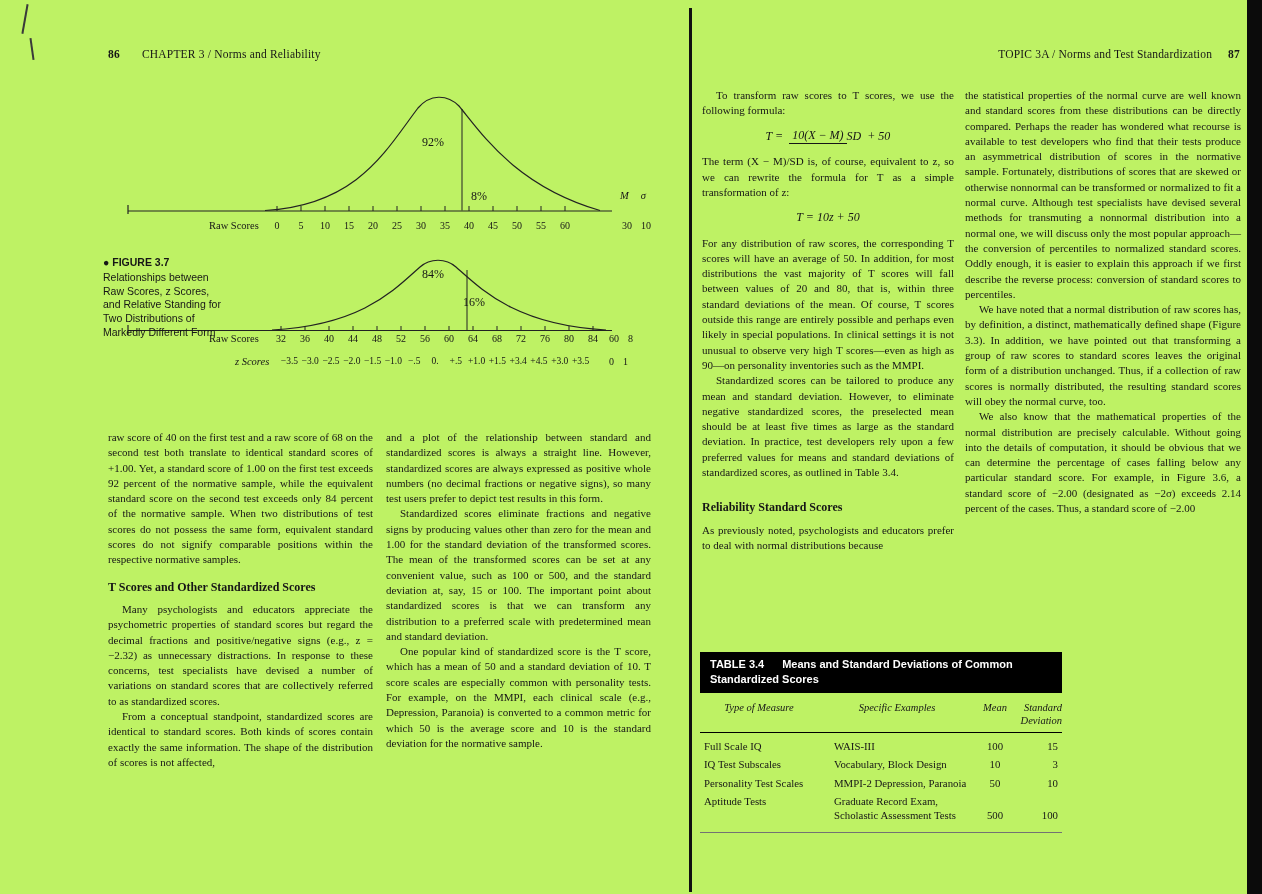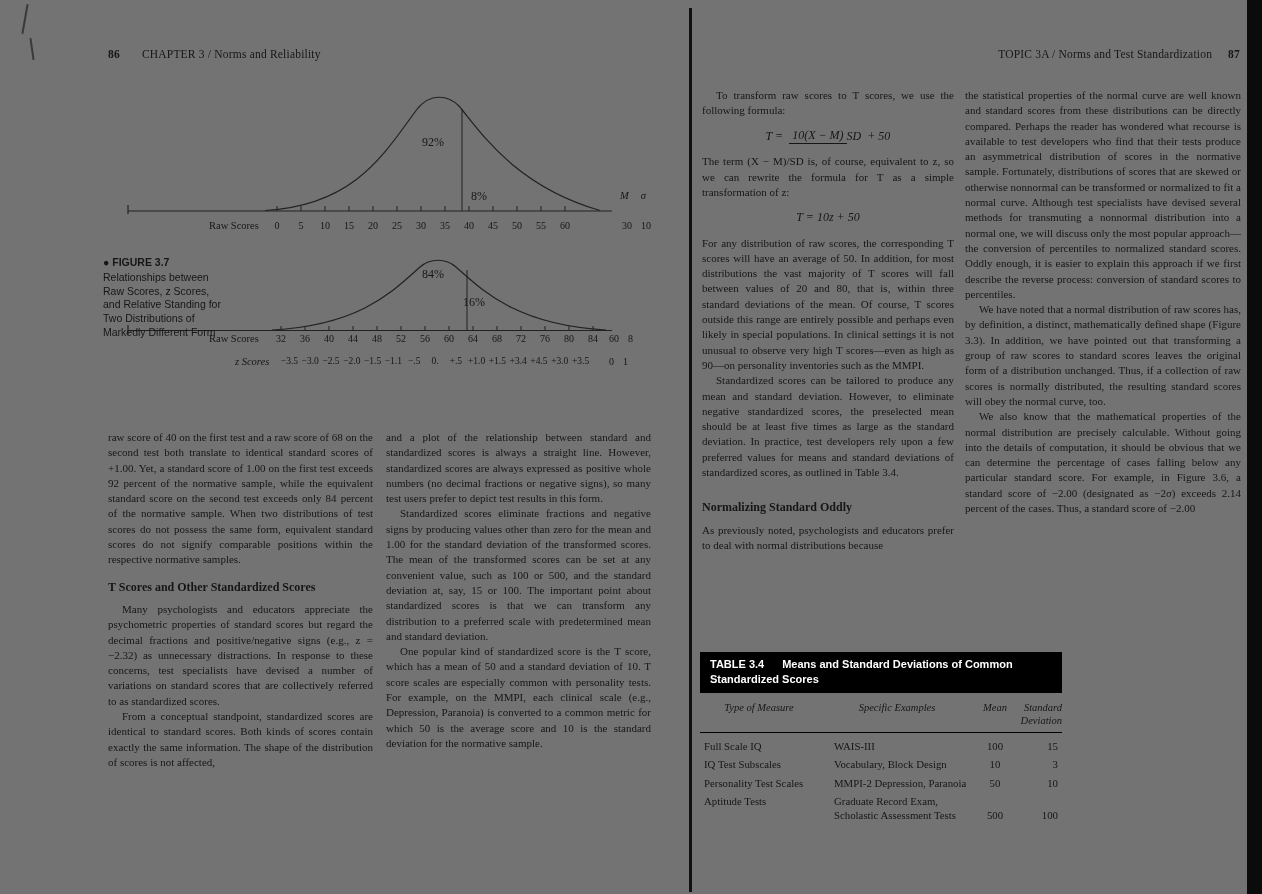--- a/index.html
+++ b/index.html
@@ -1,17 +1,17 @@
 <!DOCTYPE html>
 <html><head>
 <meta charset="utf-8">
 <style>
   *{margin:0;padding:0;box-sizing:border-box}
   html,body{background:#ffffff}
-  #page{position:relative;width:1262px;height:894px;background:#737373;font-family:"Liberation Serif",serif;color:#161616;overflow:hidden}
+  #page{position:relative;width:1262px;height:894px;background:#bef264;font-family:"Liberation Serif",serif;color:#161616;overflow:hidden}
 
   
   .edge-bar{position:absolute;left:1247px;top:0;width:15px;height:894px;background:#0b0b0b}
   .page-divider{position:absolute;left:689px;top:8px;width:3px;height:884px;background:#101010}
   .bind-mark{position:absolute;width:2px;background:#3a3a3a}
 
   
   .running-head{position:absolute;font-size:11.5px;letter-spacing:.2px;white-space:nowrap}
   .running-head .pagenum{font-weight:bold}
   .head-left{left:108px;top:48px}
@@ -52,21 +52,21 @@
 
   
   #table34{position:absolute;left:700px;top:652px;width:362px;font-size:10.8px;line-height:13.5px}
   .t-titlebar{background:#000;color:#fff;font-family:"Liberation Sans",sans-serif;font-weight:bold;font-size:11px;line-height:14.5px;padding:5px 10px 7px;text-align:left}
   .t-titlebar .t-label{margin-right:18px}
   .t-head,.t-row{display:grid;grid-template-columns:118px 158px 38px 48px}
   .t-head{font-style:italic;font-size:10.5px;line-height:12.5px;padding:9px 0 5px;border-bottom:1px solid #000}
   .t-head .h-measure,.t-head .h-examples{text-align:center}
   .t-head .h-mean{text-align:center}
   .t-head .h-sd{text-align:right}
-  .t-body{border-bottom:3px solid #737373;padding:4px 0 7px}
+  .t-body{border-bottom:1px solid #737373;padding:4px 0 7px}
   .t-row{padding:2.5px 0}
   .c-measure{padding-left:4px}
   .c-examples{padding-left:16px}
   .c-mean{text-align:center;align-self:end}
   .c-sd{text-align:right;padding-right:4px;align-self:end}
 </style>
 </head>
 <body>
 
 <div id="page">
@@ -149,21 +149,21 @@
       <span>8</span>
     </span>
     <span class="axis-word zlabel" style="left:150px;top:278px">z Scores</span>
     <div class="axis-row" style="left:194px;top:278px;width:312px">
 
     <span class="zcell">−3.5</span>
         <span class="zcell">−3.0</span>
         <span class="zcell">−2.5</span>
         <span class="zcell">−2.0</span>
         <span class="zcell">−1.5</span>
-        <span class="zcell">−1.1</span>
+        <span class="zcell">−1.0</span>
         <span class="zcell">−.5</span>
         <span class="zcell">0.</span>
         <span class="zcell">+.5</span>
         <span class="zcell">+1.0</span>
         <span class="zcell">+1.5</span>
         <span class="zcell">+3.4</span>
         <span class="zcell">+4.5</span>
         <span class="zcell">+3.0</span>
         <span class="zcell">+3.5</span>
       </div>
@@ -202,21 +202,21 @@
       <span class="frac">
         <span class="num">10(X − M)</span>
         <span class="den">SD</span>
       </span>
       <span>+ 50</span>
     </div>
     <p>The term (X − M)/SD is, of course, equivalent to z, so we can rewrite the formula for T as a simple transformation of z:</p>
     <div class="formula2">T = 10z + 50</div>
     <p>For any distribution of raw scores, the corresponding T scores will have an average of 50. In addition, for most distributions the vast majority of T scores will fall between values of 20 and 80, that is, within three standard deviations of the mean. Of course, T scores outside this range are entirely possible and perhaps even likely in special populations. In clinical settings it is not unusual to observe very high T scores—even as high as 90—on personality inventories such as the MMPI.</p>
     <p class="ind">Standardized scores can be tailored to produce any mean and standard deviation. However, to eliminate negative standardized scores, the preselected mean should be at least five times as large as the standard deviation. In practice, test developers rely upon a few preferred values for means and standard deviations of standardized scores, as outlined in Table 3.4.</p>
-    <div class="body-head more-top">Normalizing Standard Oddly</div>
+    <div class="body-head more-top">Reliability Standard Scores</div>
     <p>As previously noted, psychologists and educators prefer to deal with normal distributions because</p>
   </div>
 
   <div class="col" style="left:965px;top:88px;width:276px">
     <p>the statistical properties of the normal curve are well known and standard scores from these distributions can be directly compared. Perhaps the reader has wondered what recourse is available to test developers who find that their tests produce an asymmetrical distribution of scores in the normative sample. Fortunately, distributions of scores that are skewed or otherwise nonnormal can be transformed or normalized to fit a normal curve. Although test specialists have devised several methods for transmuting a nonnormal distribution into a normal one, we will discuss only the most popular approach—the conversion of percentiles to normalized standard scores. Oddly enough, it is easier to explain this approach if we first describe the reverse process: conversion of standard scores to percentiles.</p>
     <p class="ind">We have noted that a normal distribution of raw scores has, by definition, a distinct, mathematically defined shape (Figure 3.3). In addition, we have pointed out that transforming a group of raw scores to standard scores leaves the original form of a distribution unchanged. Thus, if a collection of raw scores is normally distributed, the resulting standard scores will obey the normal curve, too.</p>
     <p class="ind">We also know that the mathematical properties of the normal distribution are precisely calculable. Without going into the details of computation, it should be obvious that we can determine the percentage of cases falling below any particular standard score. For example, in Figure 3.6, a standard score of −2.00 (designated as −2σ) exceeds 2.14 percent of the cases. Thus, a standard score of −2.00</p>
   </div>
 
   <div id="table34">

